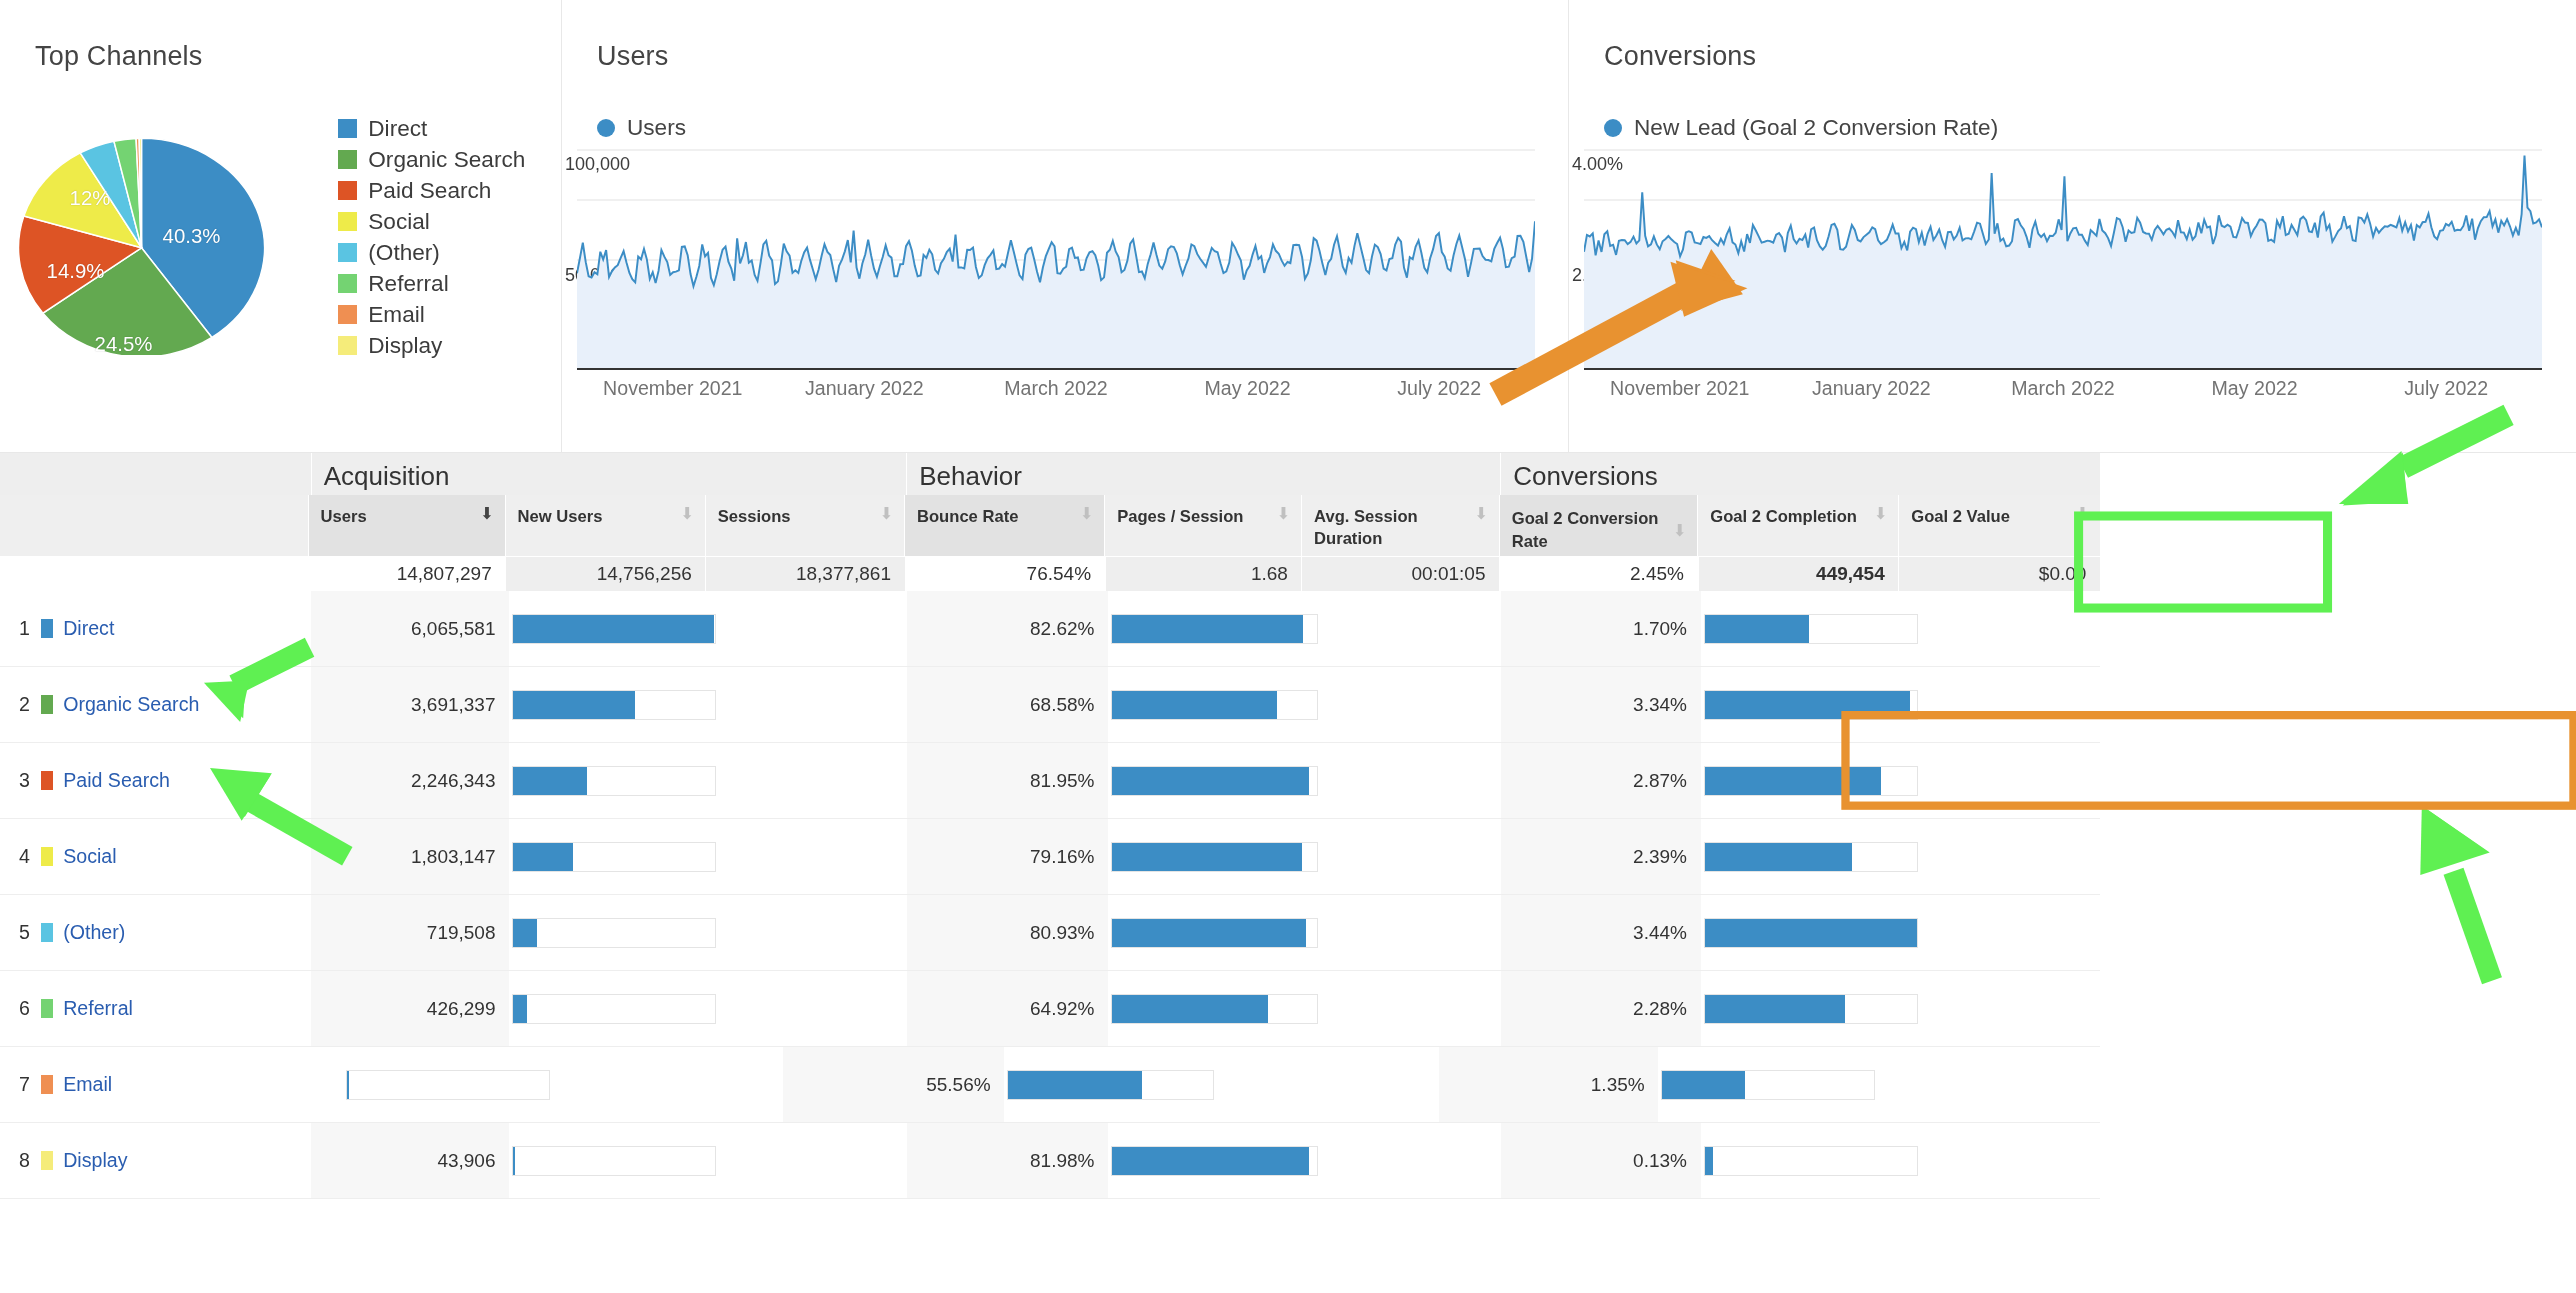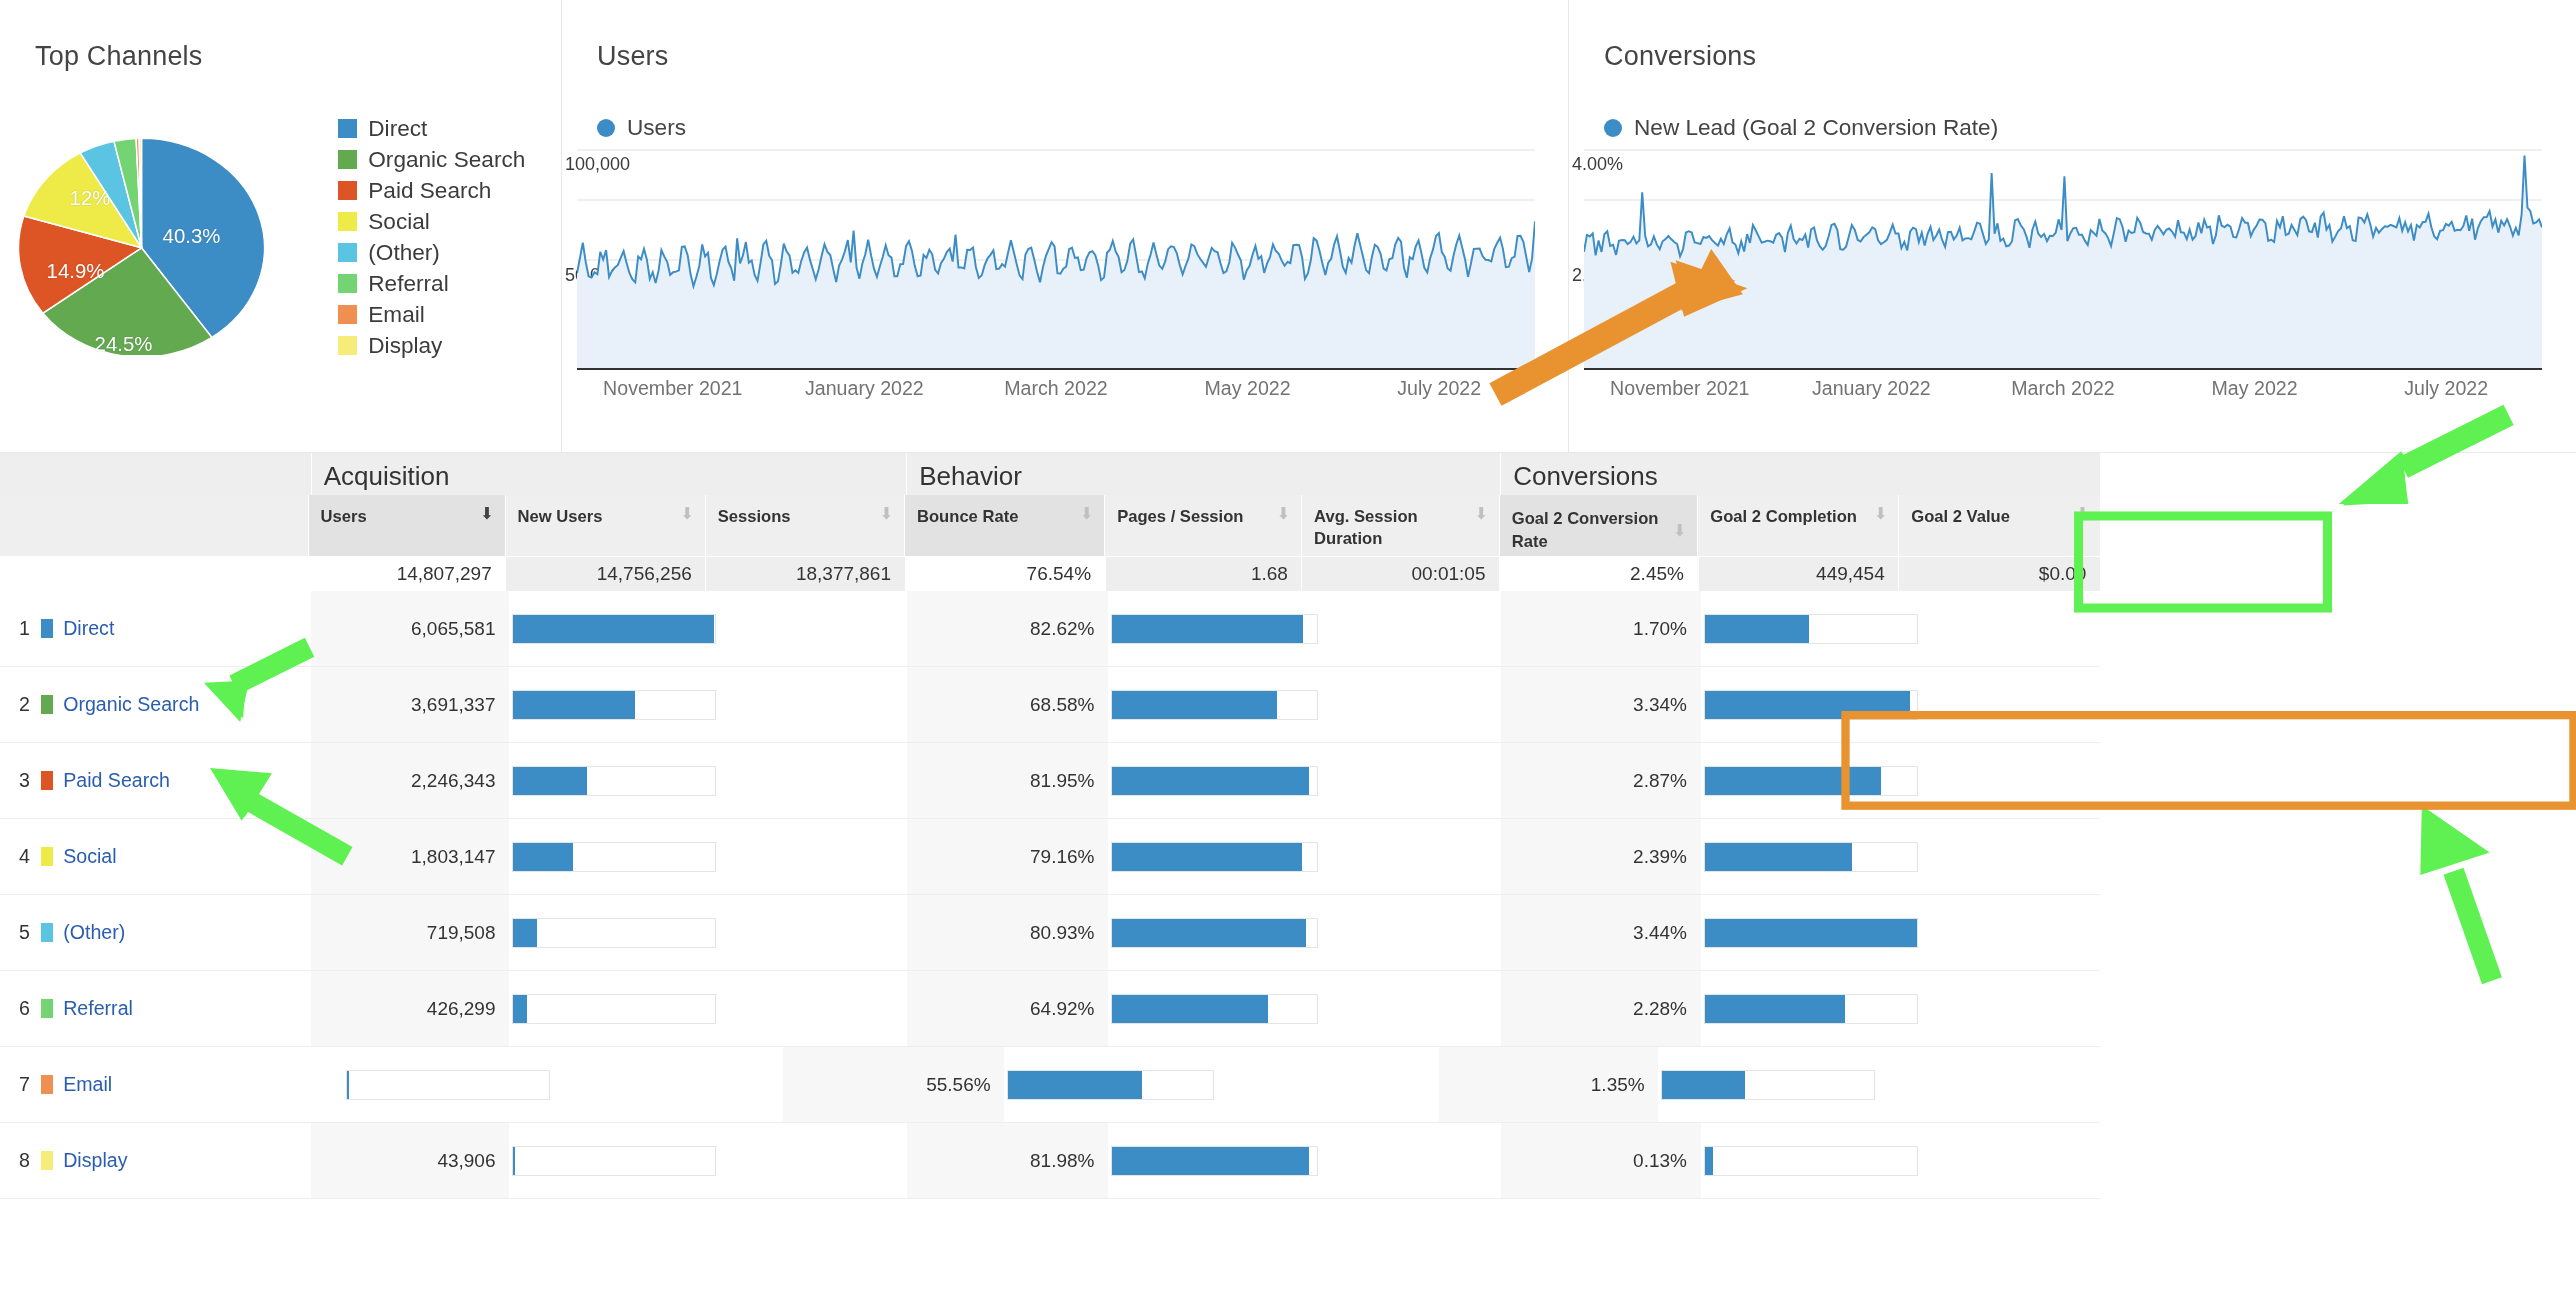--- a/index.html
+++ b/index.html
@@ -279,21 +279,21 @@
         </div>
       <div class="gcell" style="width:241px;">
           <span>1.68</span>
         </div>
       <div class="gcell" style="width:242px;">
           <span>00:01:05</span>
         </div>
       <div class="gcell white" style="width:243px;">
           <span>2.45%</span>
         </div>
-      <div class="gcell" style="width:246px;">
+      <div class="gcell" style="width:246px;font-weight:bold;">
           <span>449,454</span>
         </div>
       <div class="gcell" style="width:246px;border-right:none;">
           <span>$0.00</span>
         </div>
     </div>
 
     <div id="data-rows">
         <div class="grow drow">
       <div class="gcell chname" style="width:381px">

